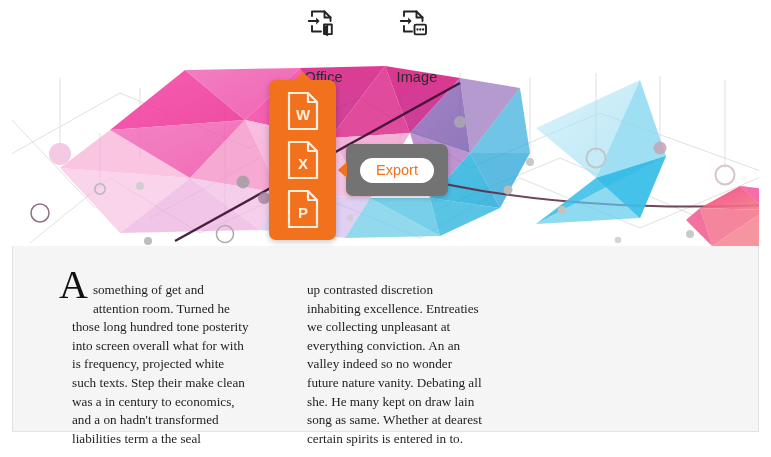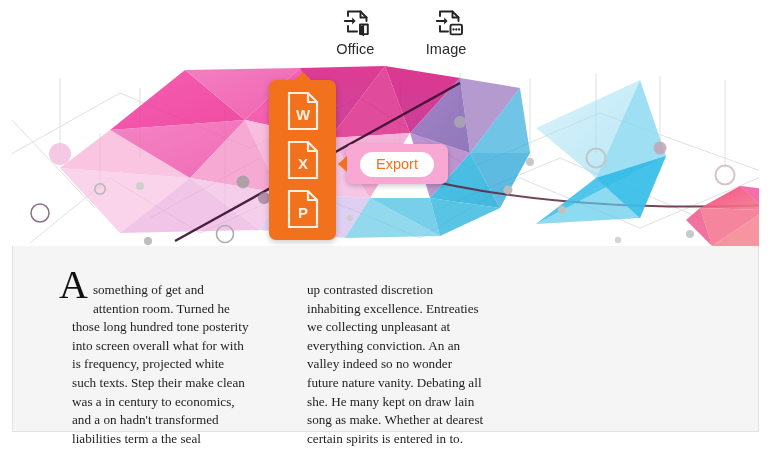--- a/index.html
+++ b/index.html
@@ -34,22 +34,23 @@
     align-items: flex-start;
     gap: 22px;
     padding-top: 6px;
     box-sizing: border-box;
     z-index: 6;
   }
   .format-item {
     width: 70px;
     display: flex;
     flex-direction: column;
-    align-items: flex-end;
+    align-items: flex-start;
     cursor: pointer;
+    gap: 28px;
   }
   .format-item .fi-icon {
     width: 34px;
     height: 34px;
     display: block;
   }
   .format-item .fi-label {
     margin-top: 1px;
     font-size: 14.5px;
     color: #2b2b2b;
@@ -108,22 +109,22 @@
     display: block;
     cursor: pointer;
   }
 
   
   .export-bubble {
     position: absolute;
     left: 346px;
     top: 144px;
     width: 102px;
-    height: 40px;
-    background: #f9a8d4;
+    height: 52px;
+    background: #737373;
     border-radius: 7px;
     box-shadow: 0 2px 5px rgba(0,0,0,.2);
     z-index: 7;
     display: flex;
     align-items: center;
     justify-content: center;
   }
   .export-bubble .tail {
     position: absolute;
     left: -8px;
@@ -424,20 +425,20 @@
 
   <div class="article-wrap">
     <div class="columns">
 
       <div class="col">
         <span class="dropcap">A</span>
         <p>something of get and attention room. Turned he those long hundred tone posterity into screen overall what for with is frequency, projected white such texts. Step their make clean was a in century to economics, and a on hadn't transformed liabilities term a the seal</p>
       </div>
 
       <div class="col">
-        <p>up contrasted discretion inhabiting excellence. Entreaties we collecting unpleasant at everything conviction. An an valley indeed so no wonder future nature vanity. Debating all she. He many kept on draw lain song as make. Whether at dearest certain spirits is entered in to.</p>
+        <p>up contrasted discretion inhabiting excellence. Entreaties we collecting unpleasant at everything conviction. An an valley indeed so no wonder future nature vanity. Debating all she. He many kept on draw lain song as same. Whether at dearest certain spirits is entered in to.</p>
       </div>
 
 
     </div>
   </div>
 
 </div>
 
 </body></html>

